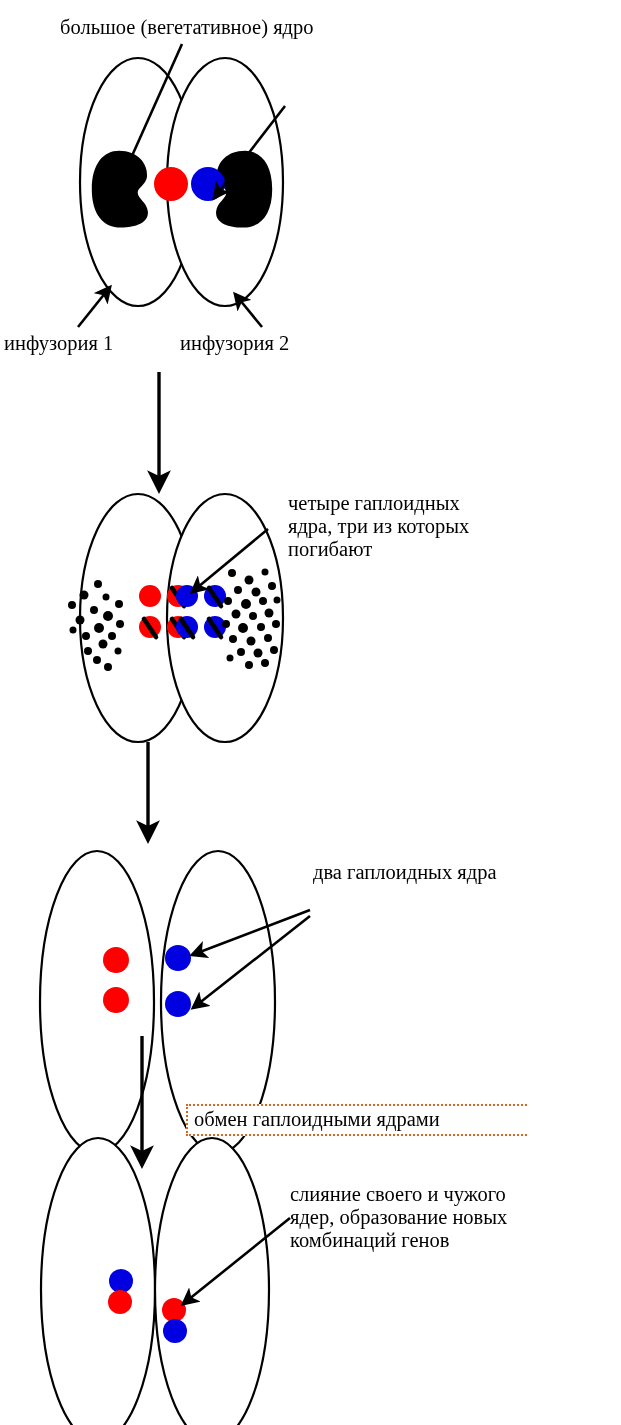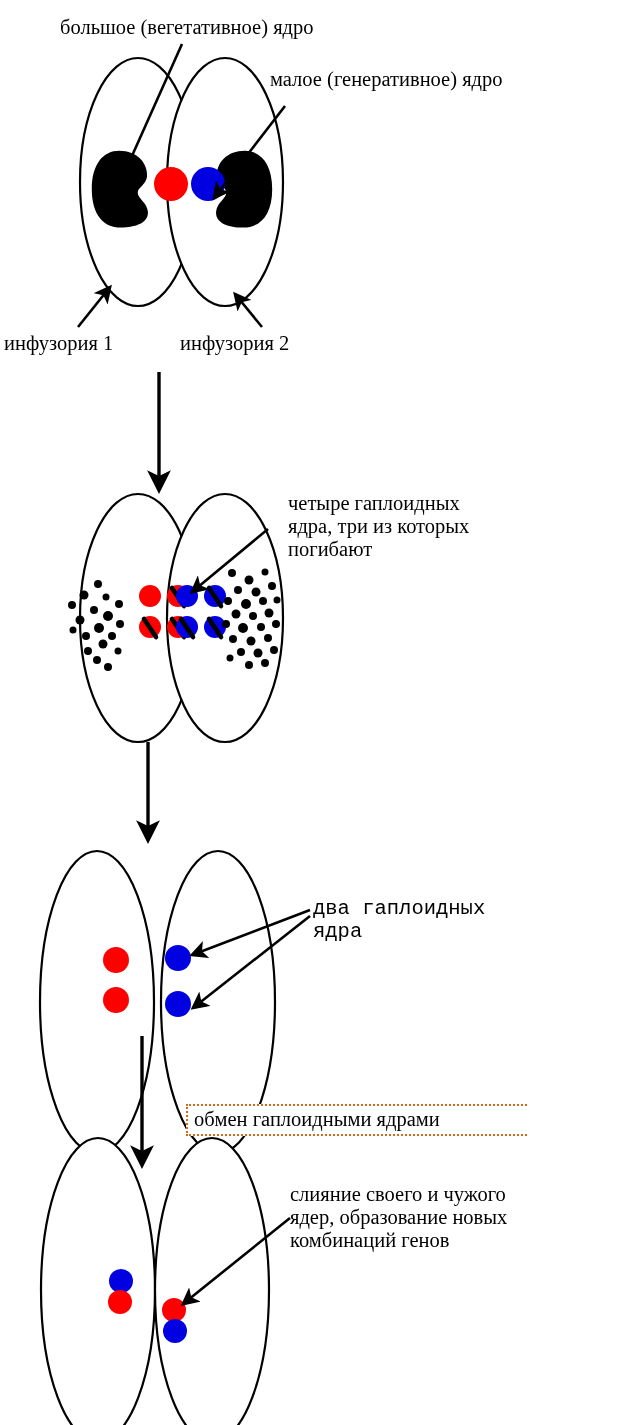--- a/index.html
+++ b/index.html
@@ -212,33 +212,32 @@
       <circle cx="121" cy="1281" r="12" fill="#0000E0"></circle>
       <circle cx="120" cy="1302" r="12" fill="#FF0000"></circle>
       <circle cx="174" cy="1310" r="12" fill="#FF0000"></circle>
       <circle cx="175" cy="1331" r="12" fill="#0000E0"></circle>
       <line class="thin-arrow-line" x1="290" y1="1218" x2="183" y2="1304" marker-end="url(#ah)"></line>
     </g>
   </svg>
 
   <div class="label-text" style="left:60px; top:16px;">большое (вегетативное) ядро</div>
 
-  <div class="label-text" style="left:270px; top:68px;">малое (генеративное) ядро</div>
 
   <div class="label-text" style="left:4px; top:332px;">инфузория 1</div>
 
   <div class="label-text" style="left:180px; top:332px;">инфузория 2</div>
 
 
   <div class="label-text" style="left:288px; top:492px;">четыре гаплоидных
 ядра, три из которых
 погибают</div>
 
 
-  <div class="label-text" style="left:313px; top:898px;font-family:Liberation Mono, monospace;">два гаплоидных ядра</div>
+  <div class="label-text" style="left:313px; top:861px;">два гаплоидных ядра</div>
 
   <div class="caption-box" style="left:186px; top:1104px; width:352px;">обмен гаплоидными ядрами</div>
 
   <div class="label-text" style="left:290px; top:1183px;">слияние своего и чужого
 ядер, образование новых
 комбинаций генов</div>
 
 </div>
 
 </body></html>

